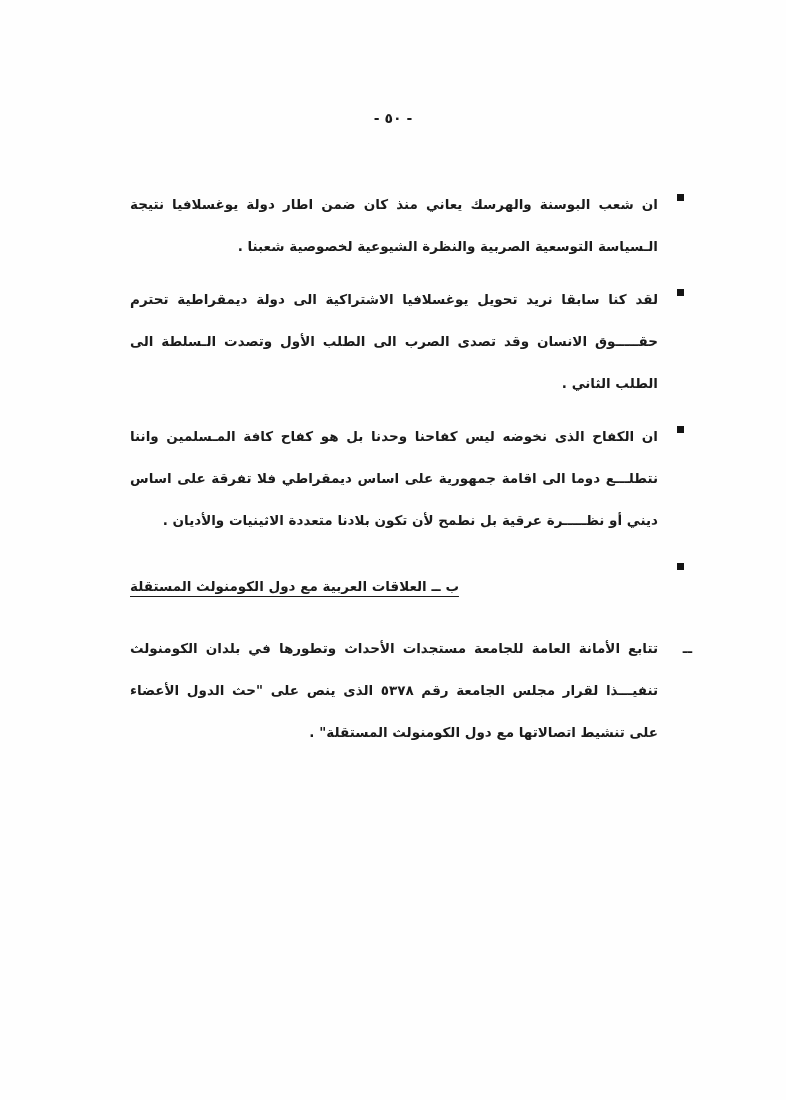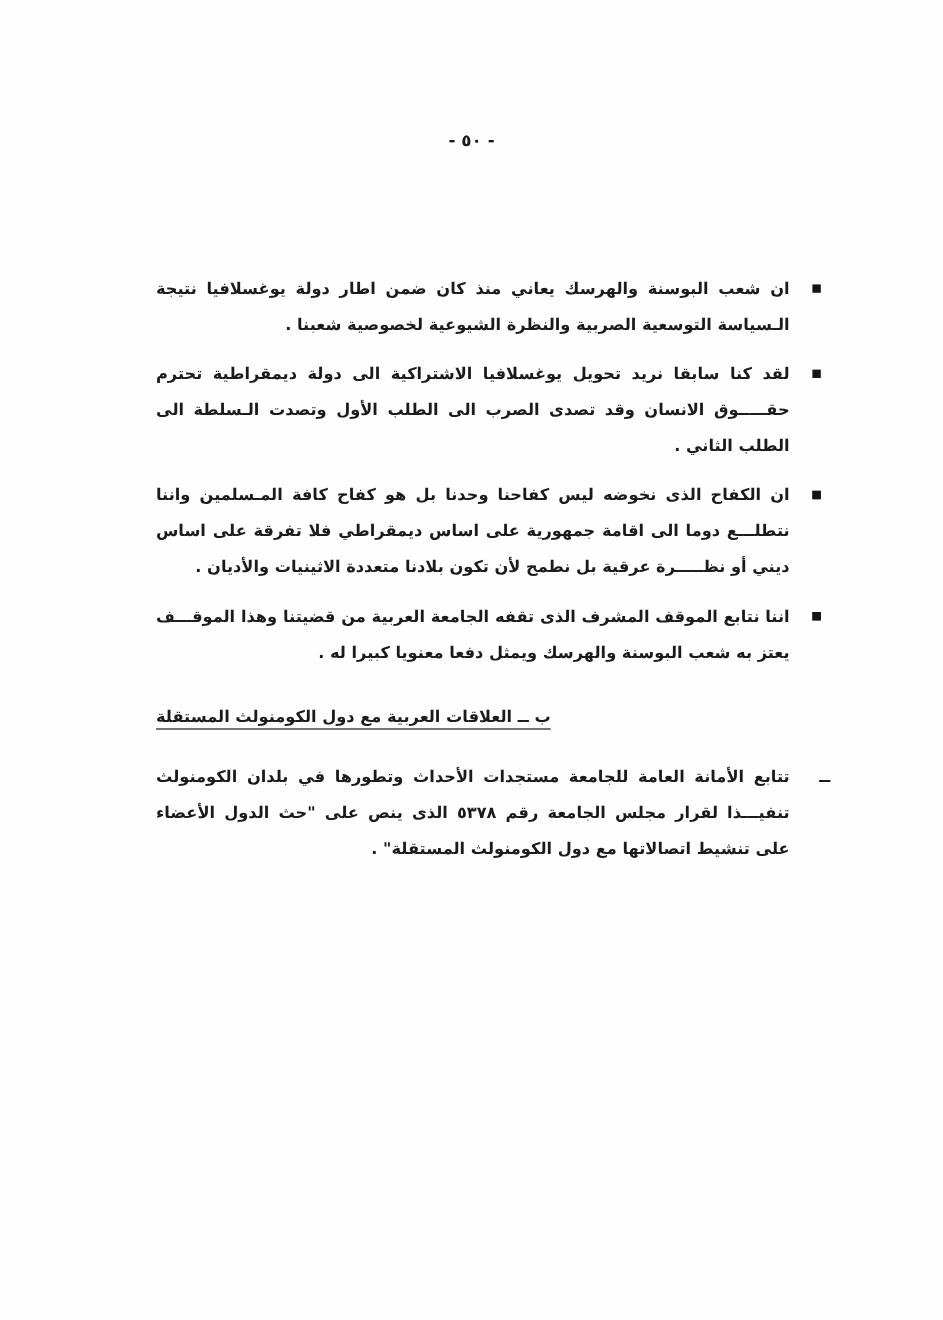--- a/index.html
+++ b/index.html
@@ -28,22 +28,21 @@
     font-weight: 700;
     letter-spacing: 2px;
   }
   .content {
     position: absolute;
     top: 183px;
     right: 128px;
     width: 528px;
     font-size: 13.5px;
     font-weight: 700;
-    line-height: 30px;
-    margin-top: 43px;
+    line-height: 42px;
   }
   ul.bullets {
     list-style: none;
     margin: 0;
     padding: 0;
   }
   li.bullet {
     position: relative;
     margin: 0 0 11px 0;
     text-align: justify;
@@ -106,24 +105,20 @@
   <li class="bullet">
     <span class="sq"></span>
     <span class="bullet-text">ان الكفاح الذى نخوضه ليس كفاحنا وحدنا بل هو كفاح كافة المـسلمين واننا نتطلـــع دوما الى اقامة جمهورية على اساس ديمقراطي فلا تفرقة على اساس ديني أو نظـــــرة عرقية بل نطمح لأن تكون بلادنا متعددة الاثينيات والأديان .</span>
   </li>
 
 
   <li class="bullet">
     <span class="sq"></span>
   </li>
 
-  <li class="bullet">
-    <span class="sq"></span>
-    <span class="bullet-text">اننا نتابع الموقف المشرف الذى تقفه الجامعة العربية من قضيتنا وهذا الموقـــف يعتز به شعب البوسنة والهرسك ويمثل دفعا معنويا كبيرا له .</span>
-  </li>
 </ul>
 
     <h2 class="section-heading">ب ــ العلاقات العربية مع دول الكومنولث المستقلة</h2>
 
     <div class="dash-item">
       <span class="dash">ــ</span>
       <span class="dash-text">تتابع الأمانة العامة للجامعة مستجدات الأحداث وتطورها في بلدان الكومنولث تنفيـــذا لقرار مجلس الجامعة رقم ٥٣٧٨ الذى ينص على "حث الدول الأعضاء على تنشيط اتصالاتها مع دول الكومنولث المستقلة" .</span>
     </div>
 
   </div>

